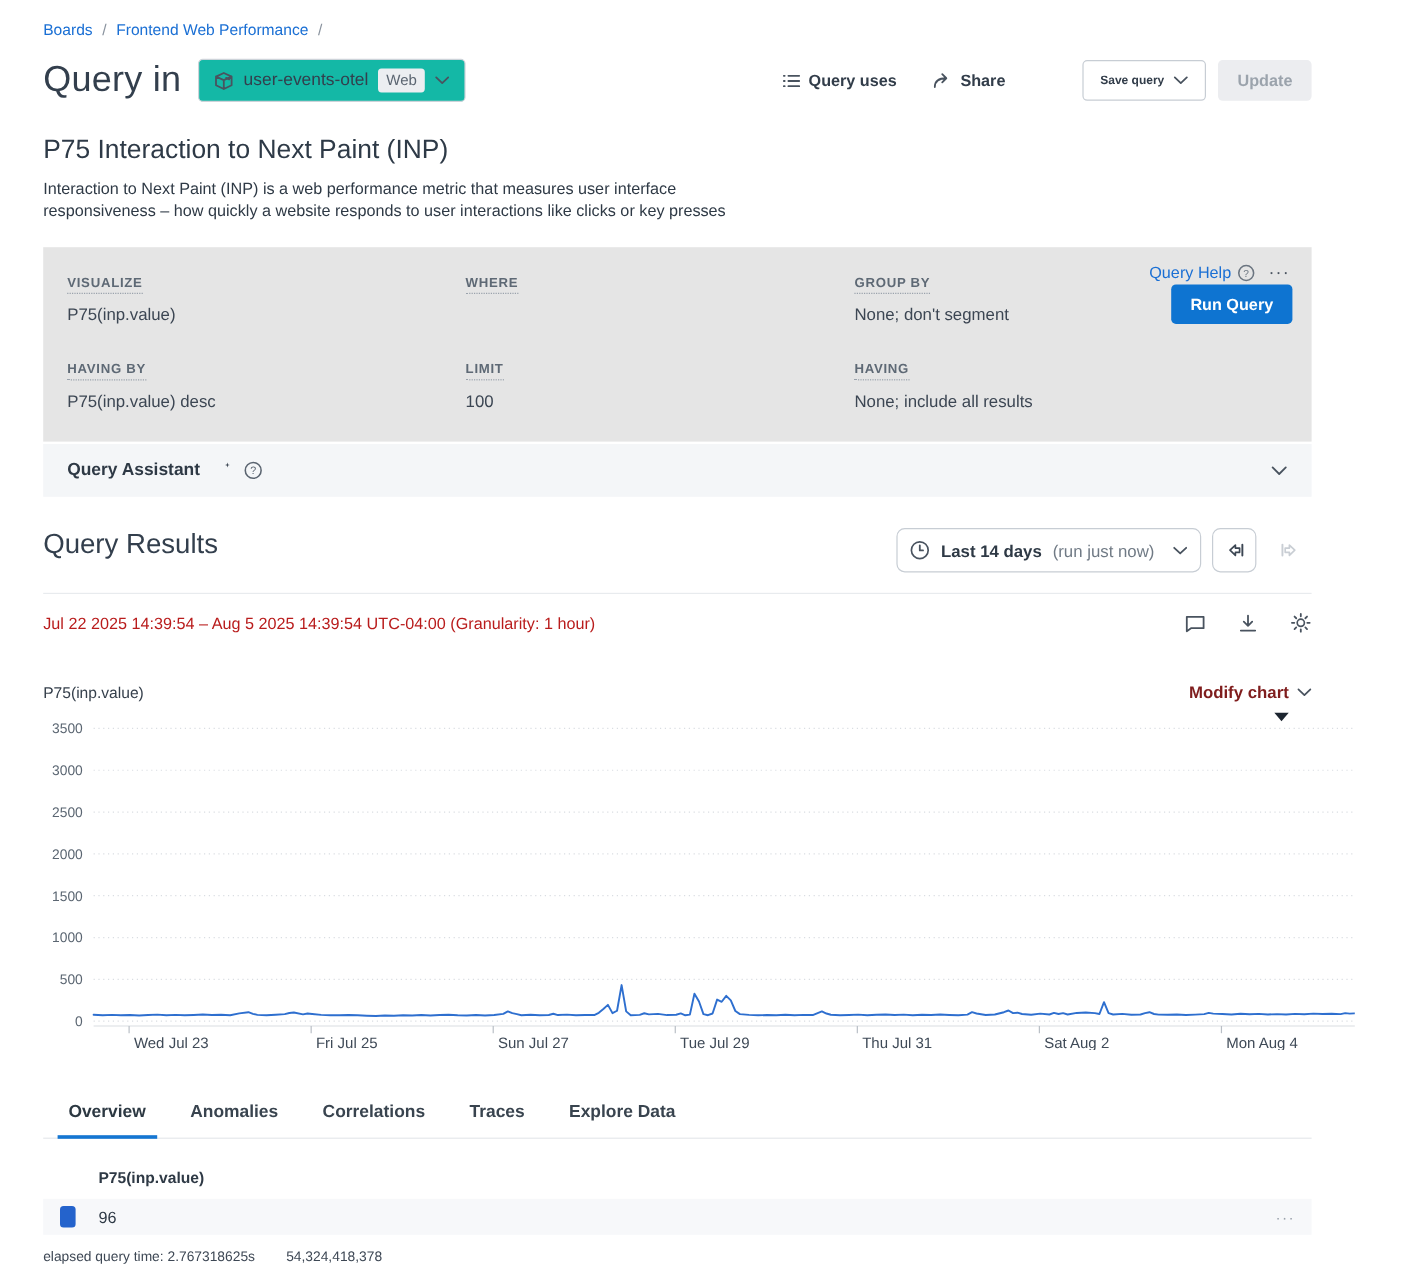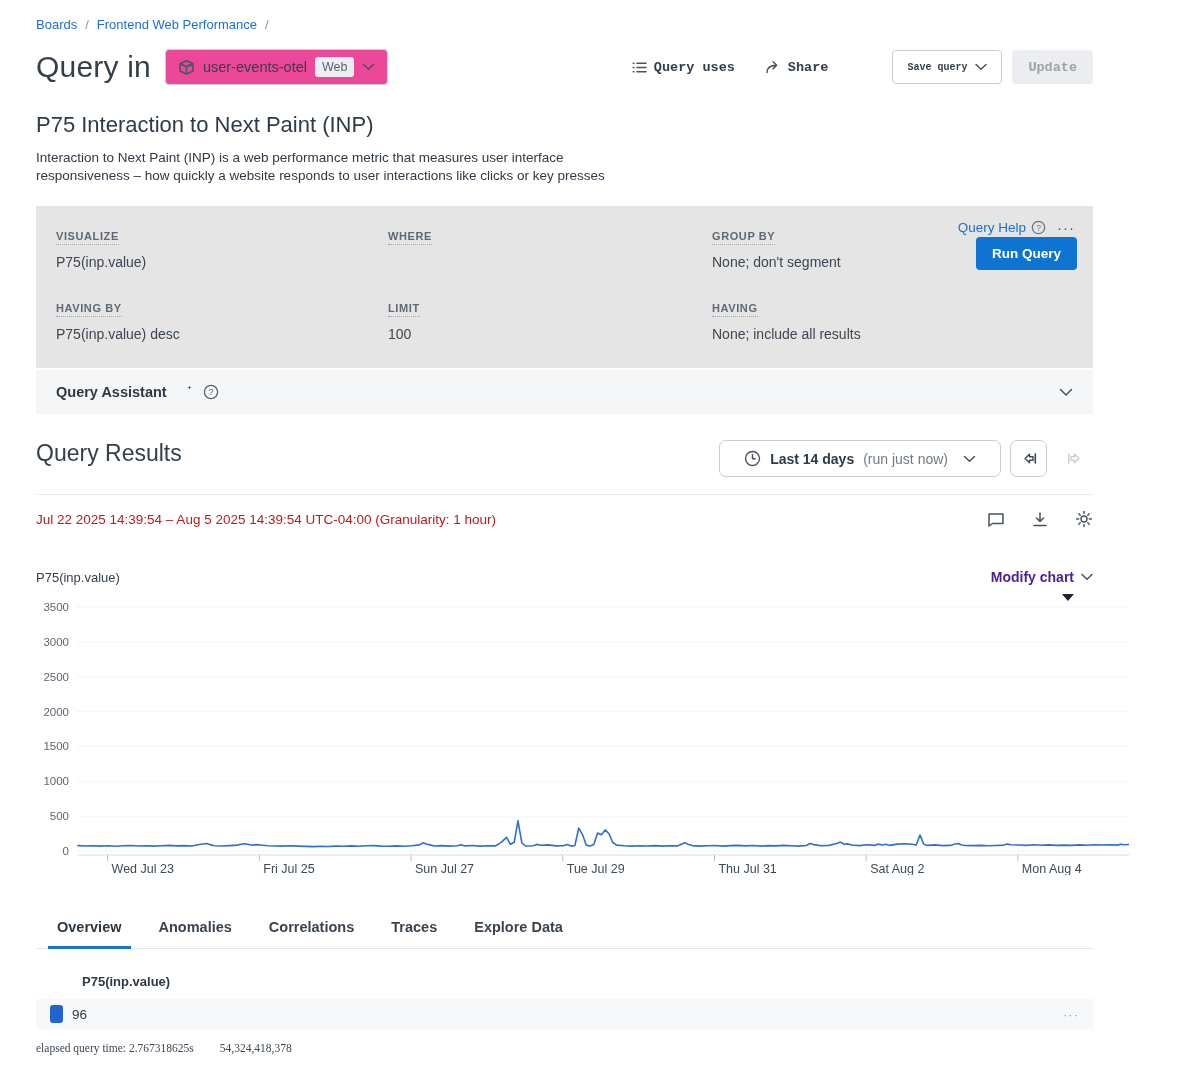--- a/index.html
+++ b/index.html
@@ -8,24 +8,24 @@
   .content { padding:0 36px; }
 
   
   .breadcrumb { padding-top:17px; font-size:13px; display:flex; gap:8px; align-items:center; }
   .breadcrumb a { color:#1a6fd4; text-decoration:none; cursor:pointer; }
   .breadcrumb .sep { color:#8a939e; }
 
   
   .header-row { margin-top:17px; display:flex; align-items:center; }
   .page-title { font-size:30px; font-weight:500; color:#333f4d; letter-spacing:.2px; }
-  .dataset-picker { margin-left:14px; display:flex; align-items:center; gap:8px; border:1px solid #cdd3d9; border-radius:4px; height:36px; padding:0 12px; cursor:pointer; background:#ec4899; }
+  .dataset-picker { margin-left:14px; display:flex; align-items:center; gap:8px; border:1px solid #cdd3d9; border-radius:4px; height:36px; padding:0 12px; cursor:pointer; background:#14b8a6; }
   .dataset-picker .ds-name { font-size:14.5px; color:#333f4d; }
   .ds-badge { background:#eceef1; color:#5b6571; font-size:12.5px; padding:3px 7px; border-radius:3px; }
-  .header-actions { margin-left:auto; display:flex; gap:10px;font-family:Liberation Mono, monospace; }
+  .header-actions { margin-left:auto; display:flex; gap:10px; }
   .text-btn { display:flex; align-items:center; gap:7px; font-size:13.5px; font-weight:700; color:#323d4a; background:none; border:none; cursor:pointer; padding:8px 10px; font-family:inherit; }
   .outline-btn { display:flex; align-items:center; gap:8px; font-size:10px; font-weight:700; color:#323d4a; background:#fff; border:1px solid #c7cdd4; border-radius:4px; height:34px; padding:0 14px; cursor:pointer; font-family:inherit;margin-left:44px; }
   .disabled-btn { font-size:13.5px; font-weight:700; color:#9ba3ac; background:#ecedf0; border:none; border-radius:4px; height:34px; padding:0 16px; cursor:default; font-family:inherit; }
 
   
   .query-heading { margin-top:27px; font-size:22px; font-weight:400; color:#2e3a47; }
   .query-desc { margin-top:11px; font-size:13.5px; line-height:1.35; color:#2f3a46; max-width:590px; }
 
   
   .builder { margin-top:21px; background:#e5e5e5; position:relative; padding:20px 20px 26px 20px; }
@@ -40,53 +40,53 @@
 
   
   .assistant { margin-top:2px; background:#f4f6f8; height:44px; display:flex; align-items:center; padding:0 20px; }
   .assistant-label { font-size:14.5px; font-weight:700; color:#2e3945; margin-right:9px; }
   .assistant .chev { margin-left:auto; }
 
   
   .results-row { margin-top:26px; display:flex; align-items:flex-start; border-bottom:1px solid #e8ebee; padding-bottom:17px; }
   .results-title { font-size:23px; font-weight:500; color:#333f4d; }
   .results-controls { margin-left:auto; display:flex; align-items:center; gap:9px; }
-  .time-btn { display:flex; align-items:center; gap:9px; border:1px solid #c7cdd4; border-radius:7px; height:37px; padding:0 24px; background:#fff; cursor:pointer; }
+  .time-btn { display:flex; align-items:center; gap:9px; border:1px solid #c7cdd4; border-radius:7px; height:37px; padding:0 10px; background:#fff; cursor:pointer; }
   .time-main { font-size:14px; font-weight:700; color:#2e3945; }
   .time-note { font-size:14px; color:#707a85; }
   .sq-btn { width:37px; height:37px; border:1px solid #c7cdd4; border-radius:7px; background:#fff; display:flex; align-items:center; justify-content:center; cursor:pointer; }
   .sq-btn.ghost { border:none; cursor:default; }
 
   
   .date-row { margin-top:15px; display:flex; align-items:center; }
   .date-text { font-size:13.5px; color:#b91c1c; }
   .date-icons { margin-left:auto; display:flex; align-items:center; gap:27px; }
   .icon-btn { background:none; border:none; cursor:pointer; display:flex; align-items:center; padding:0; }
 
   
   .chart-head { margin-top:41px; display:flex; align-items:center; }
   .series-label { font-size:13px; color:#36404c; }
-  .modify-chart { margin-left:auto; display:flex; align-items:center; gap:7px; font-size:14px; font-weight:700; color:#4c1d95; cursor:pointer; }
+  .modify-chart { margin-left:auto; display:flex; align-items:center; gap:7px; font-size:14px; font-weight:700; color:#7f1d1d; cursor:pointer; }
   .chart-wrap { margin-top:8px; }
 
   
   .tabs { margin-top:34px; display:flex; gap:35px; border-bottom:1px solid #e5e8eb; padding-left:20px; }
   .tab { font-size:14.5px; font-weight:700; color:#39444f; padding:10px 1px 13px 1px; cursor:pointer; position:relative; }
   .tab.active { color:#2c3842; }
   .tab.active::after { content:""; position:absolute; left:-8px; right:-8px; bottom:-1px; height:3px; background:#1576d2; }
 
   
   .sum-header { margin-top:25px; padding-left:46px; font-size:13px; font-weight:700; color:#2e3945; }
   .sum-row { margin-top:10px; background:#f7f8fa; height:30px; display:flex; align-items:center; padding:0 14px; cursor:pointer; }
   .swatch { width:13px; height:18px; border-radius:3px; background:#2463cc; }
-  .sum-value { margin-left:9px; font-size:13.5px; color:#2e3945; }
+  .sum-value { margin-left:19px; font-size:13.5px; color:#2e3945; }
   .sum-kebab { margin-left:auto; color:#9aa2ab; font-size:13px; letter-spacing:1px; }
 
   
-  .elapsed { margin-top:13px; font-family:Liberation Serif, serif; font-size:11.5px; color:#3d4754; display:flex; gap:26px; }
+  .elapsed { margin-top:13px; font-family:Liberation Sans, sans-serif; font-size:11.5px; color:#3d4754; display:flex; gap:26px; }
 
   svg { display:block; }
   .icon-stroke { stroke:#49535f; fill:none; stroke-width:1.5; stroke-linecap:round; stroke-linejoin:round; }
 </style>
 </head>
 <body>
 
 <div class="page">
   <div class="content">
 

